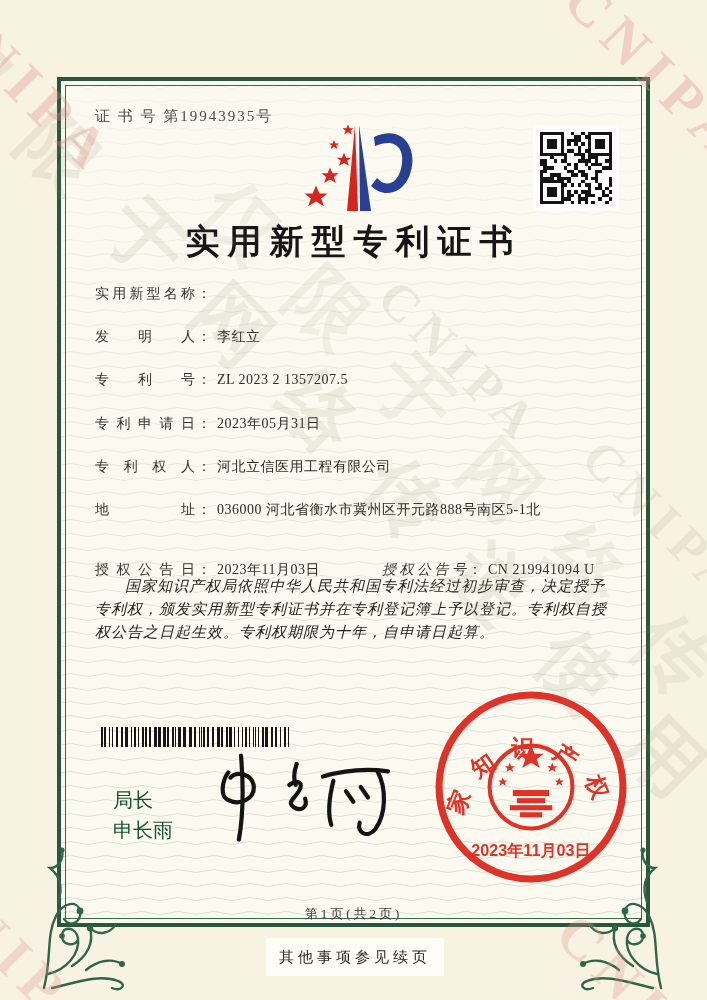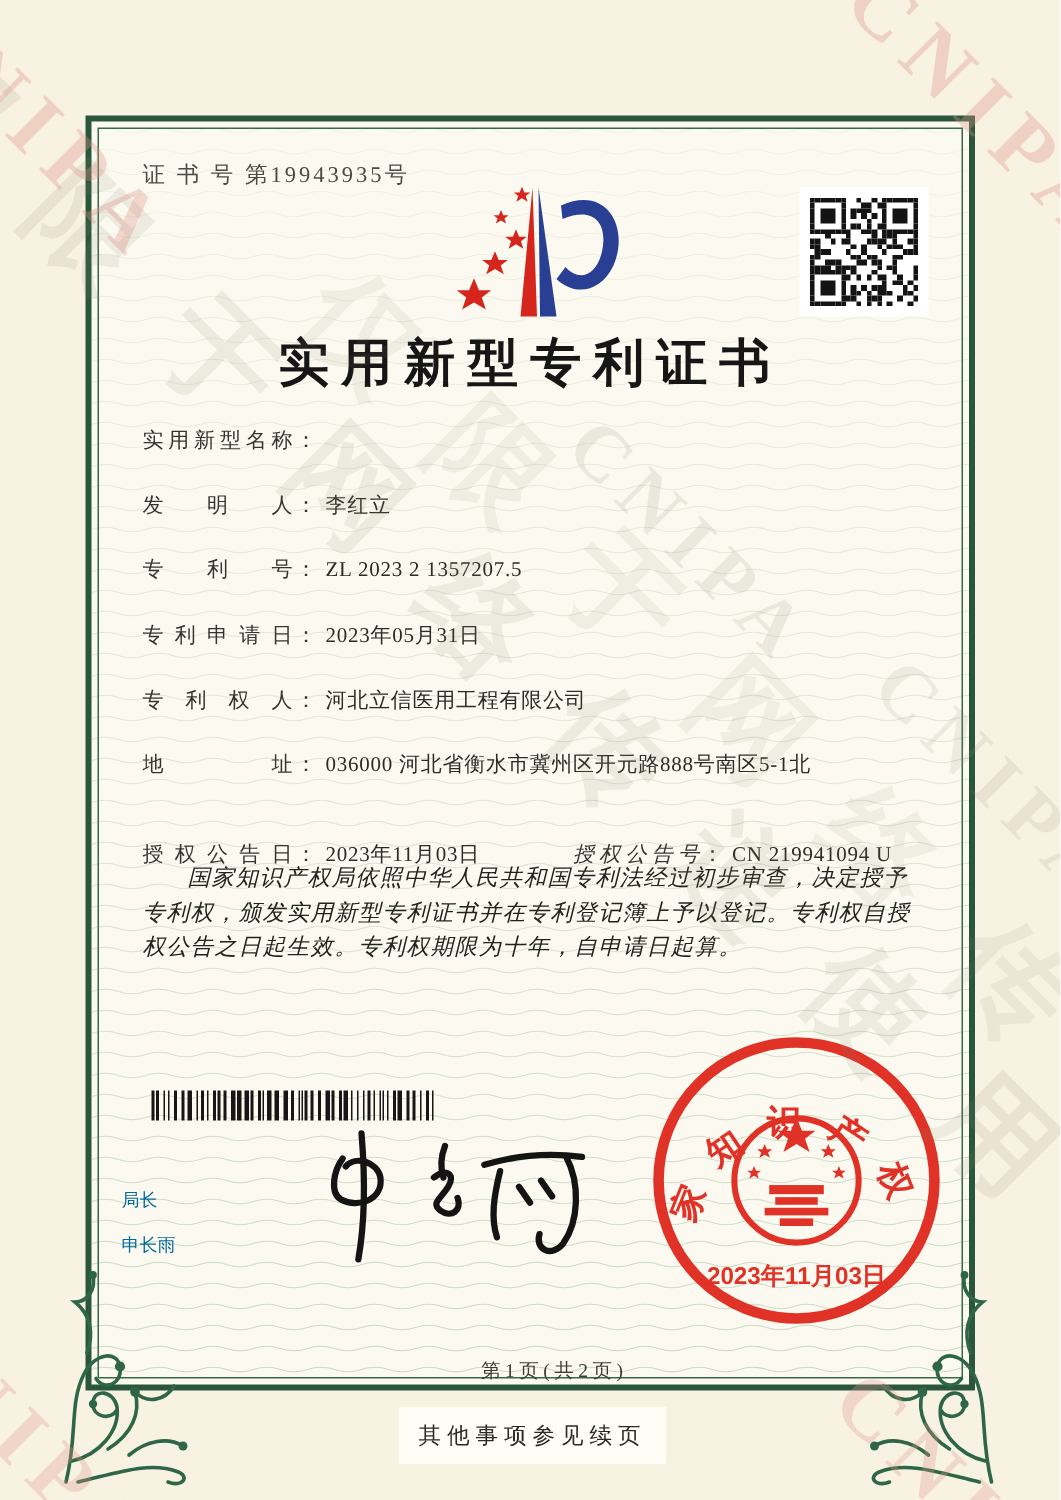--- a/index.html
+++ b/index.html
@@ -27,25 +27,25 @@
   .flabel{display:inline-block;width:100px;text-align:justify;text-align-last:justify;color:#35342f;}
   .colon{margin:0 6px 0 2px;}
   .fvalue{letter-spacing:0.5px;color:#2c2b27;}
   .pair2{display:flex;align-items:baseline;margin-left:62px;}
   .pair2 .flabel{width:84px;font-style:italic;}
   .paras{left:34px;top:494px;width:524px;font-size:15px;line-height:23px;color:#23221f;
          font-style:italic;}
   .paras p{margin:0;text-indent:2em;letter-spacing:1px;}
   #barcode{left:40px;top:646px;width:192px;height:20px;display:flex;}
   #barcode i{display:block;height:100%;}
-  .signer{left:20px;top:704px;font-family:"Liberation Sans","DejaVu Sans",sans-serif;
-          font-size:12px;color:#0369a1;line-height:30px;}
+  .signer{left:52px;top:704px;font-family:"Liberation Sans","DejaVu Sans",sans-serif;
+          font-size:20px;color:#14532d;line-height:30px;}
   .sig{left:138px;top:668px;}
   .seal{left:374px;top:610px;opacity:0.93;}
-  .pagenote{left:0;top:824px;width:100%;text-align:center;font-size:13px;letter-spacing:3px;color:#3c3b36;margin-left:16px;}
+  .pagenote{left:0;top:824px;width:100%;text-align:center;font-size:13px;letter-spacing:3px;color:#3c3b36;}
   .contbox{position:absolute;left:266px;top:938px;width:178px;height:38px;background:#fffdf6;
            z-index:3;display:flex;align-items:center;justify-content:center;
            font-size:15px;letter-spacing:4px;color:#2a2925;}
   .ornament{position:absolute;top:842px;z-index:4;pointer-events:none;}
   .orn-left{left:38px;}
   .orn-right{left:517px;transform:scaleX(-1);}
 </style>
 </head>
 <body>
 

